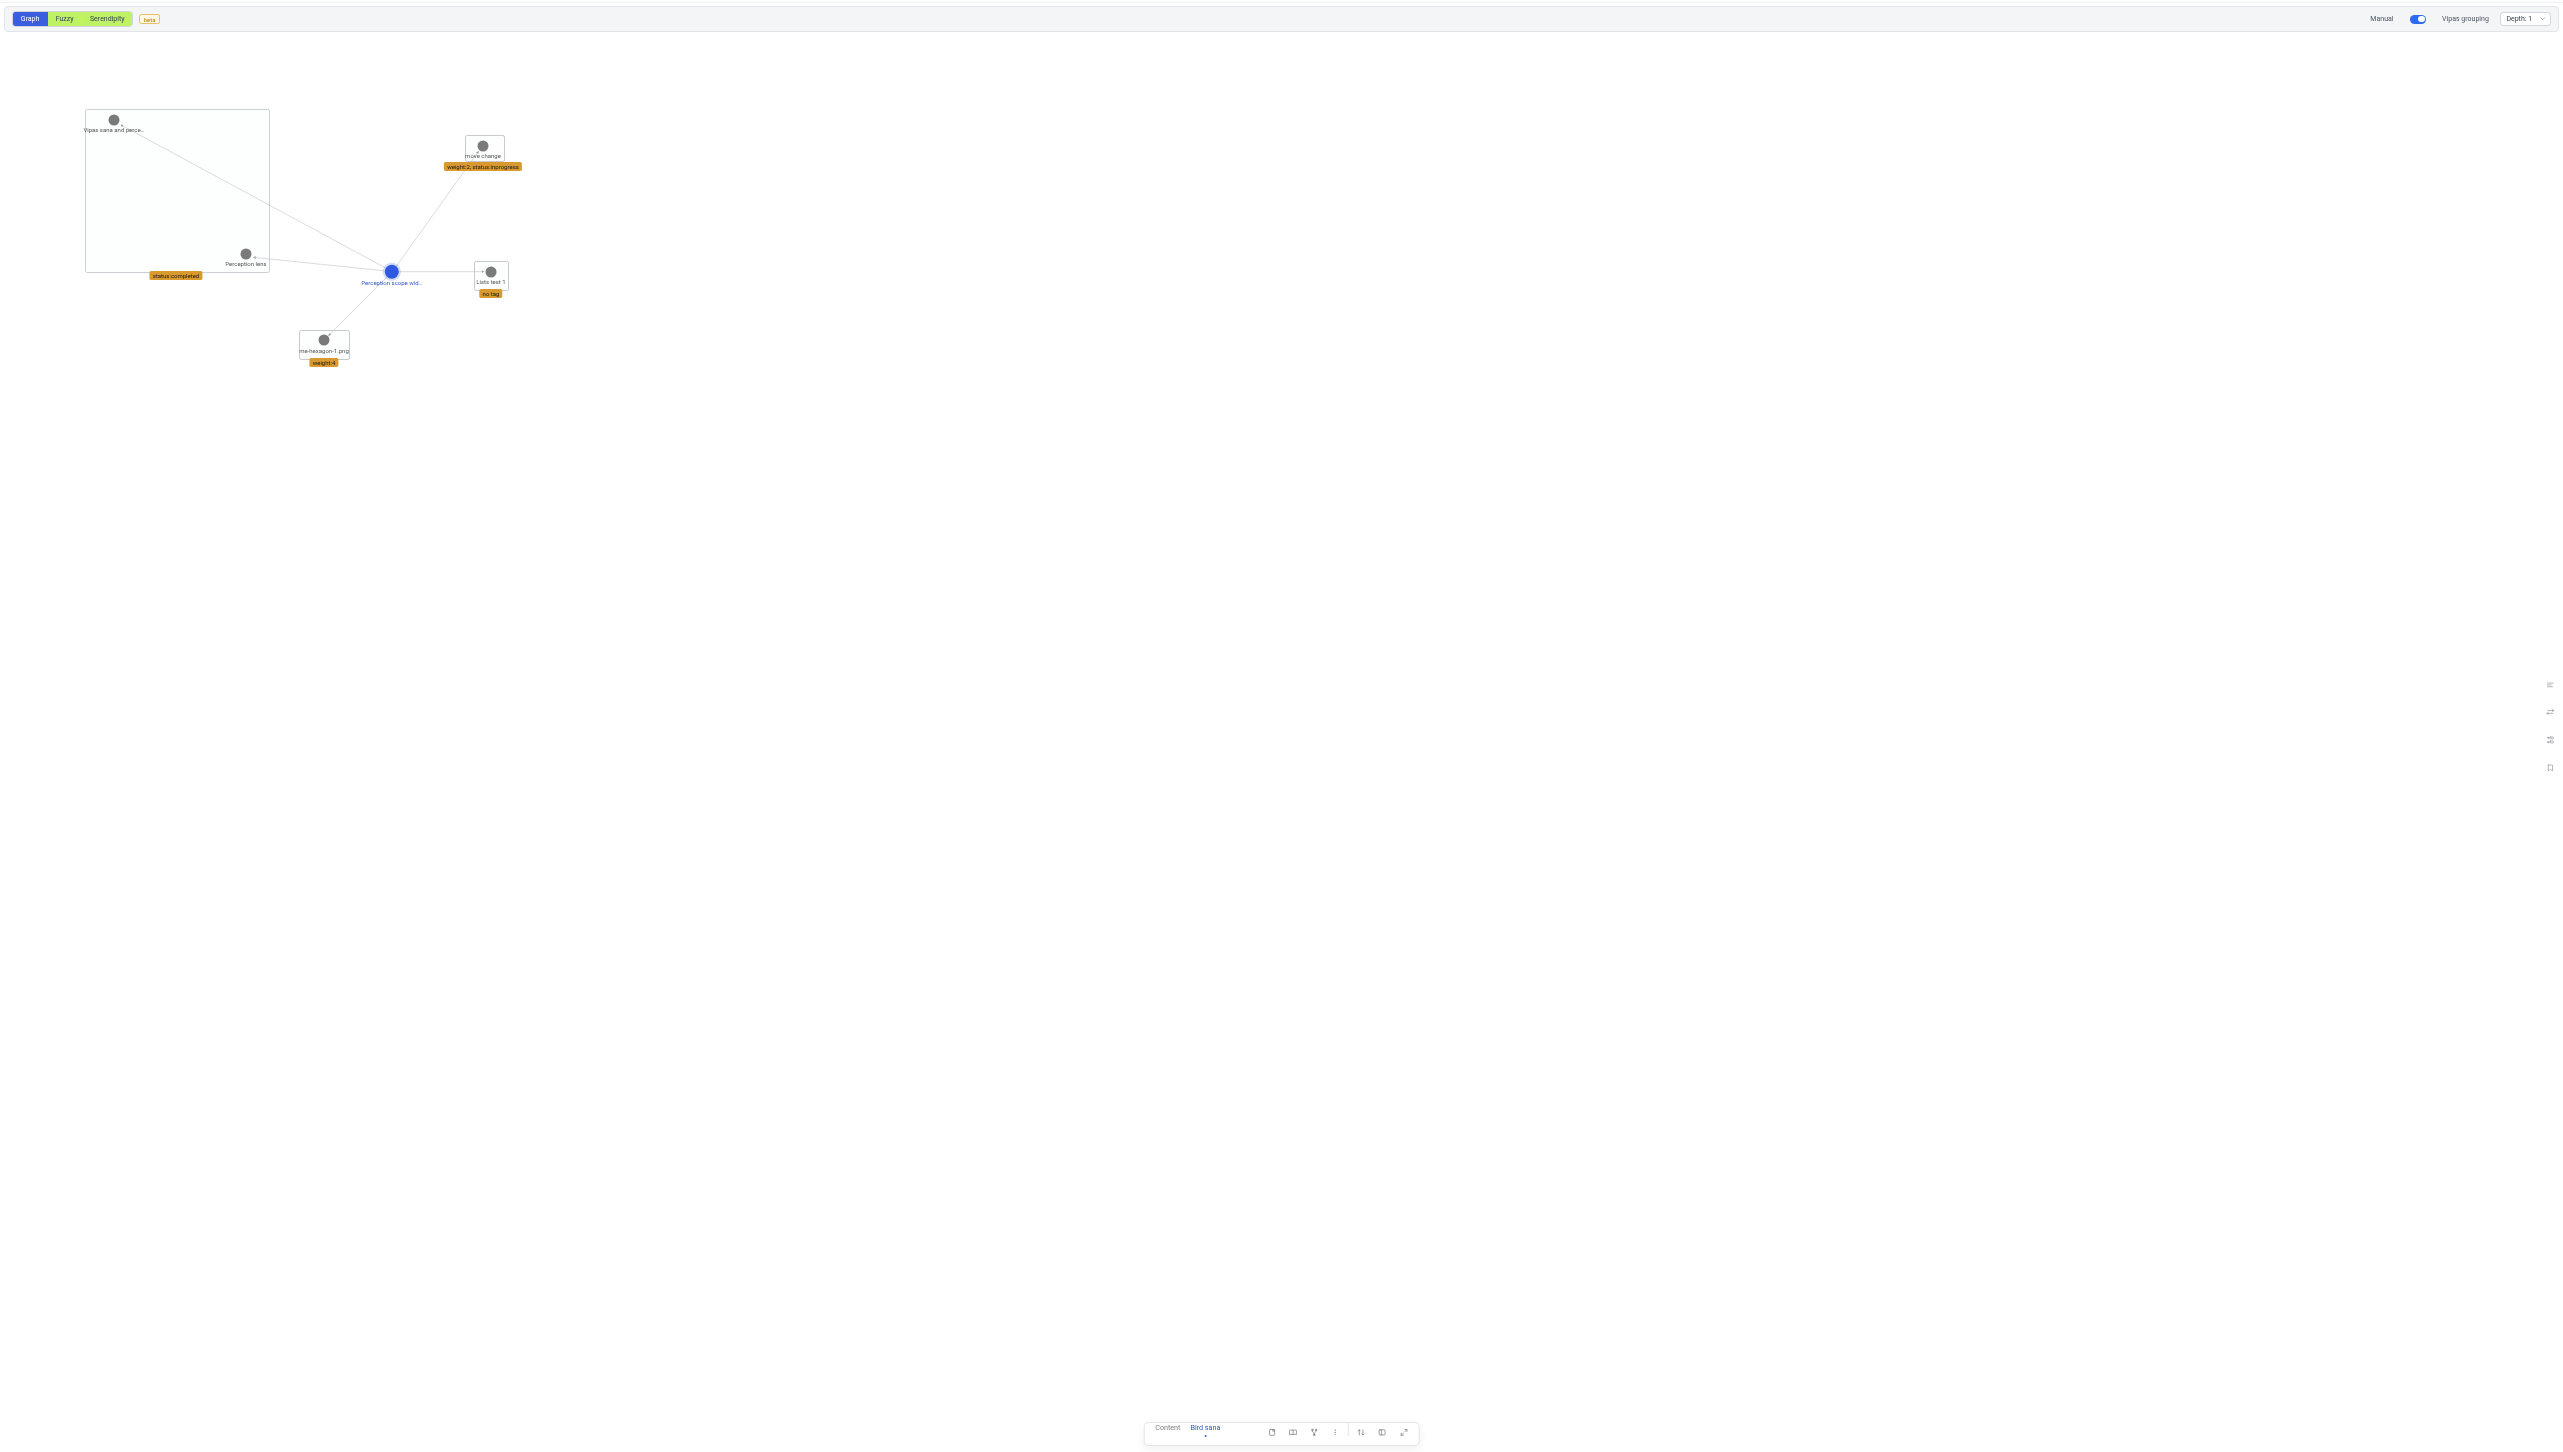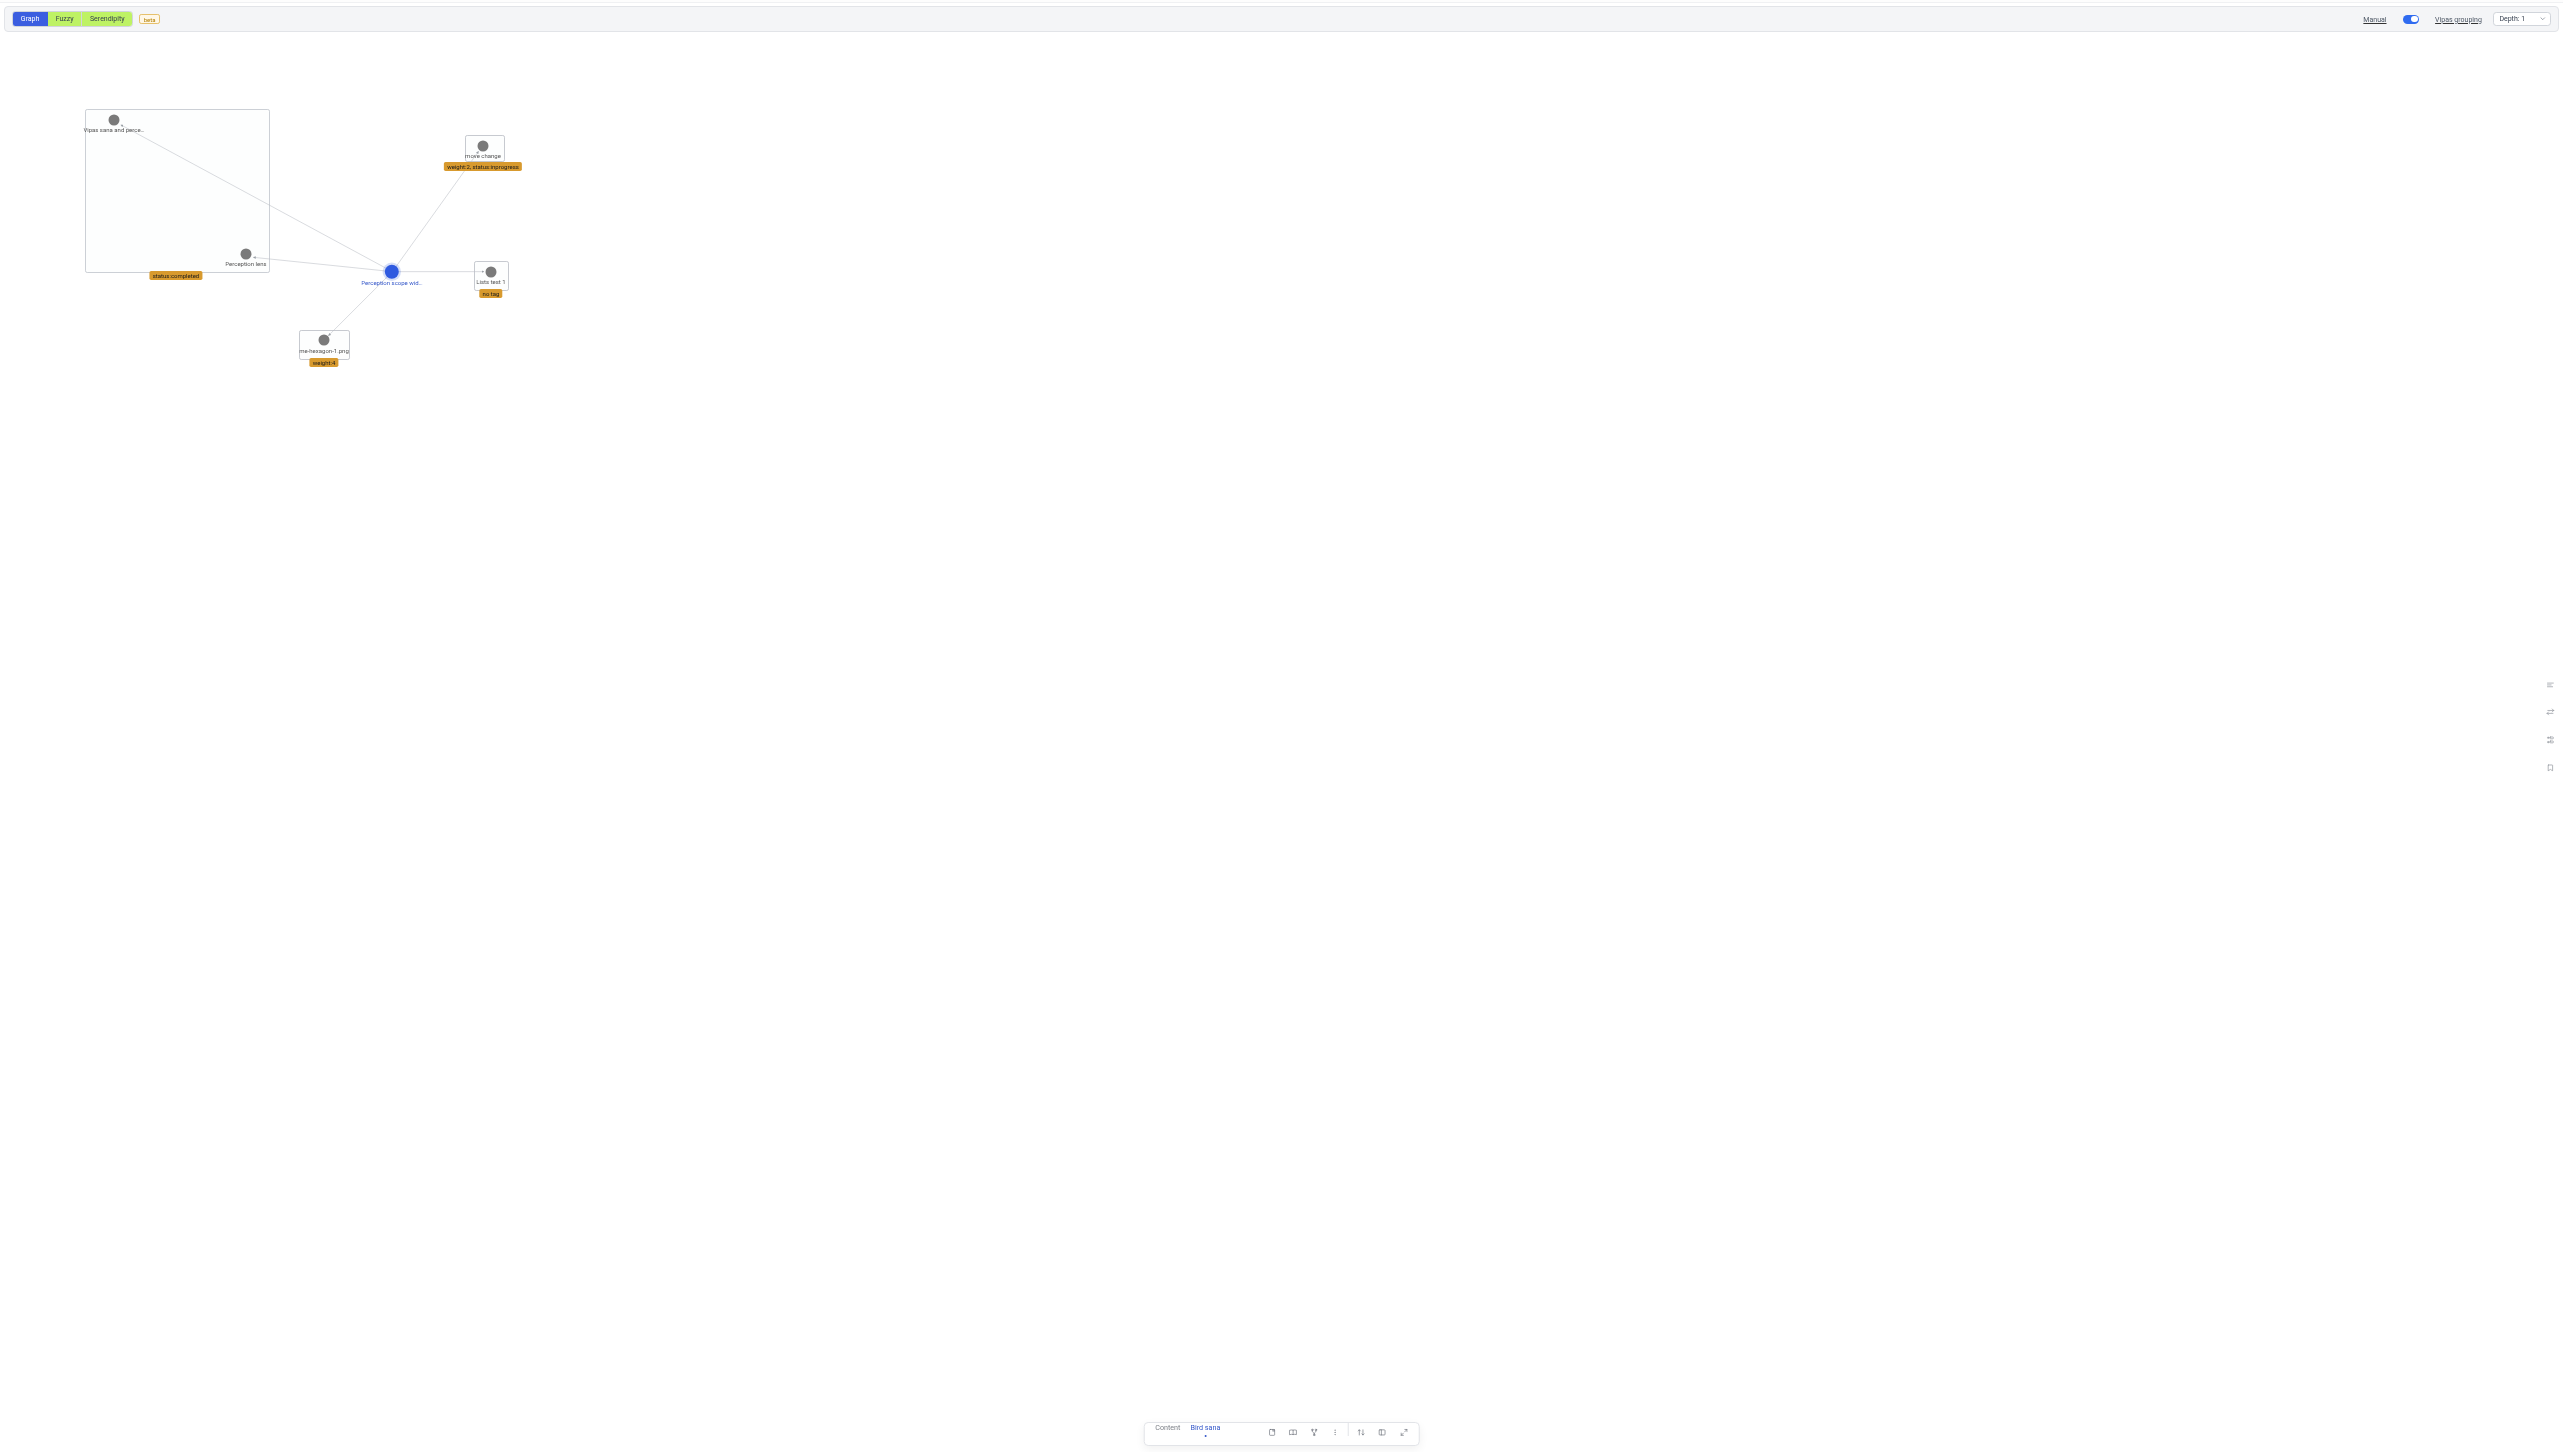--- a/index.html
+++ b/index.html
@@ -56,26 +56,26 @@
   .beta{
     margin-left:5.5px;
     padding:0.6px 3.9px;
     font-size:6px;
     color:#b58000;
     border:0.6px solid #e6c06b;
     background:#fff7e6;
     border-radius:2.2px;
   }
   .spacer{flex:1;}
-  .toggle-wrap{display:flex;align-items:flex-end;gap:16px;margin-right:11px;text-decoration:underline;}
+  .toggle-wrap{display:flex;align-items:flex-start;gap:16px;margin-right:11px;}
   .toggle-label{font-size:7px;color:#4b5563;}
   .switch{width:16.6px;height:8.8px;border-radius:552px;background:#2f6bf0;position:relative;cursor:pointer;}
   .switch .knob{position:absolute;top:1.1px;right:1.1px;width:6.6px;height:6.6px;border-radius:50%;background:#fff;}
   .depth{
-    display:flex;align-items:center;gap:15px;
+    display:flex;align-items:center;gap:8px;
     border:0.6px solid var(--pill-border);
     border-radius:3.3px;
     padding:2.2px 4.4px 2.2px 5.5px;
     background:#fff;
     font-size:7px;color:#374151;cursor:pointer;
   }
   .chev{width:5.5px;height:5.5px;display:inline-block;}
   .chev svg{display:block;}
   
   .canvas{position:relative;height:calc(100vh - 35px);}

